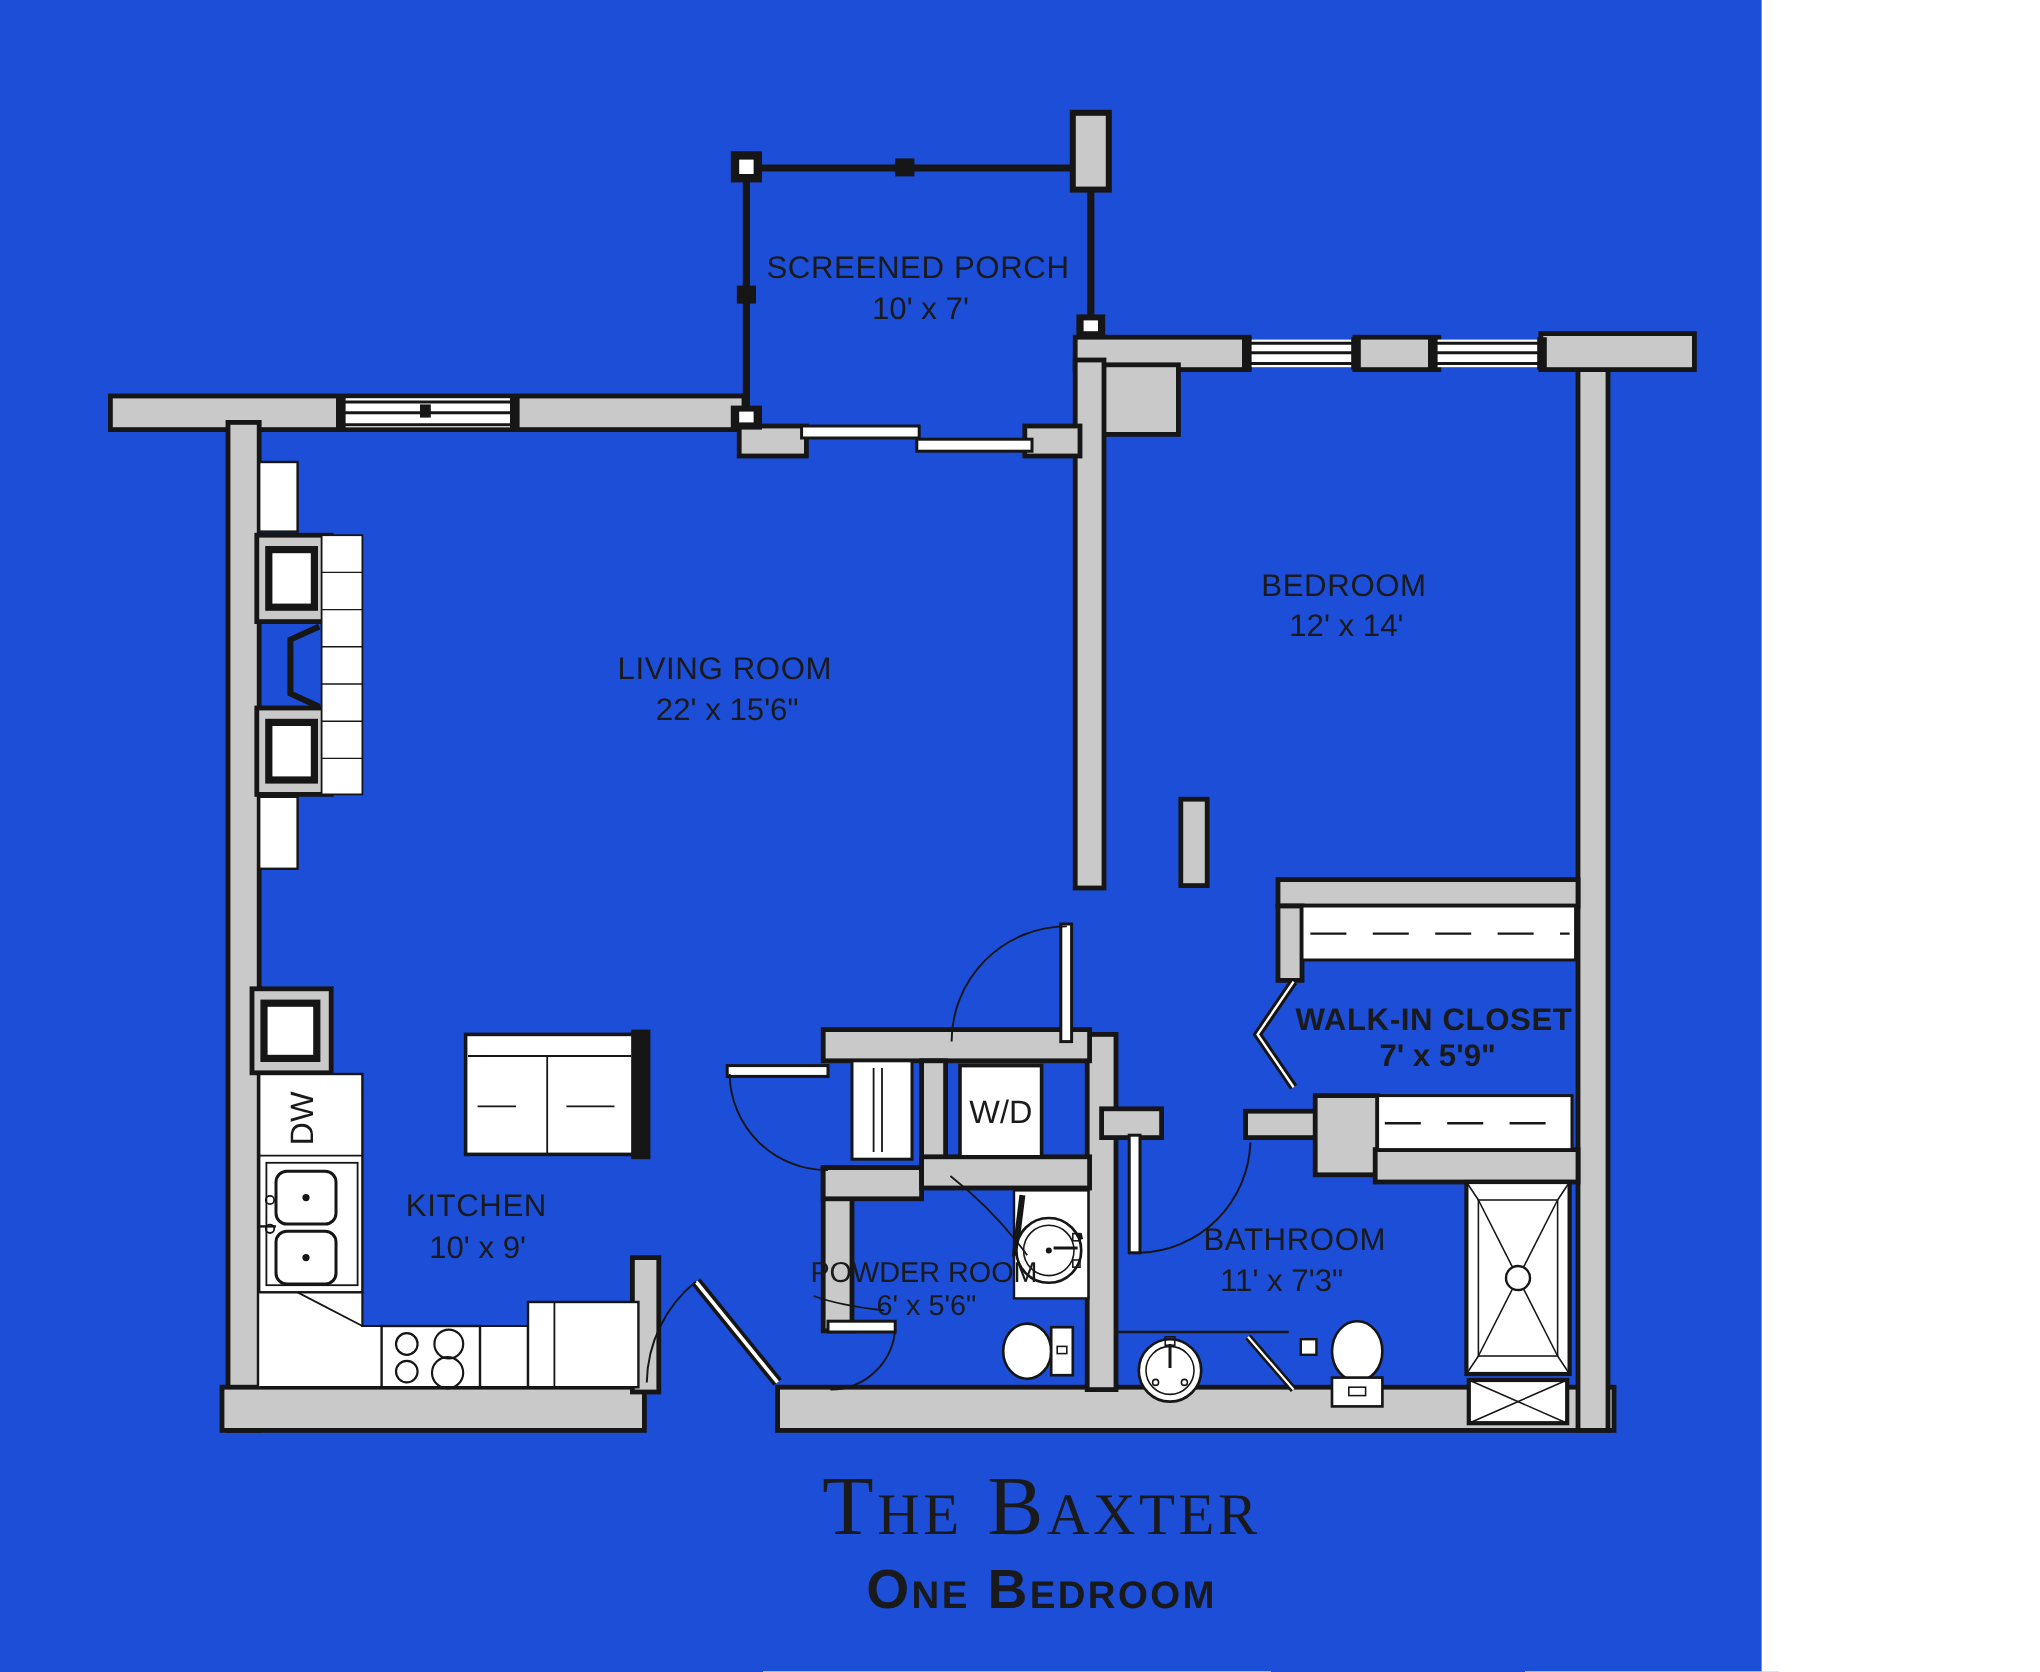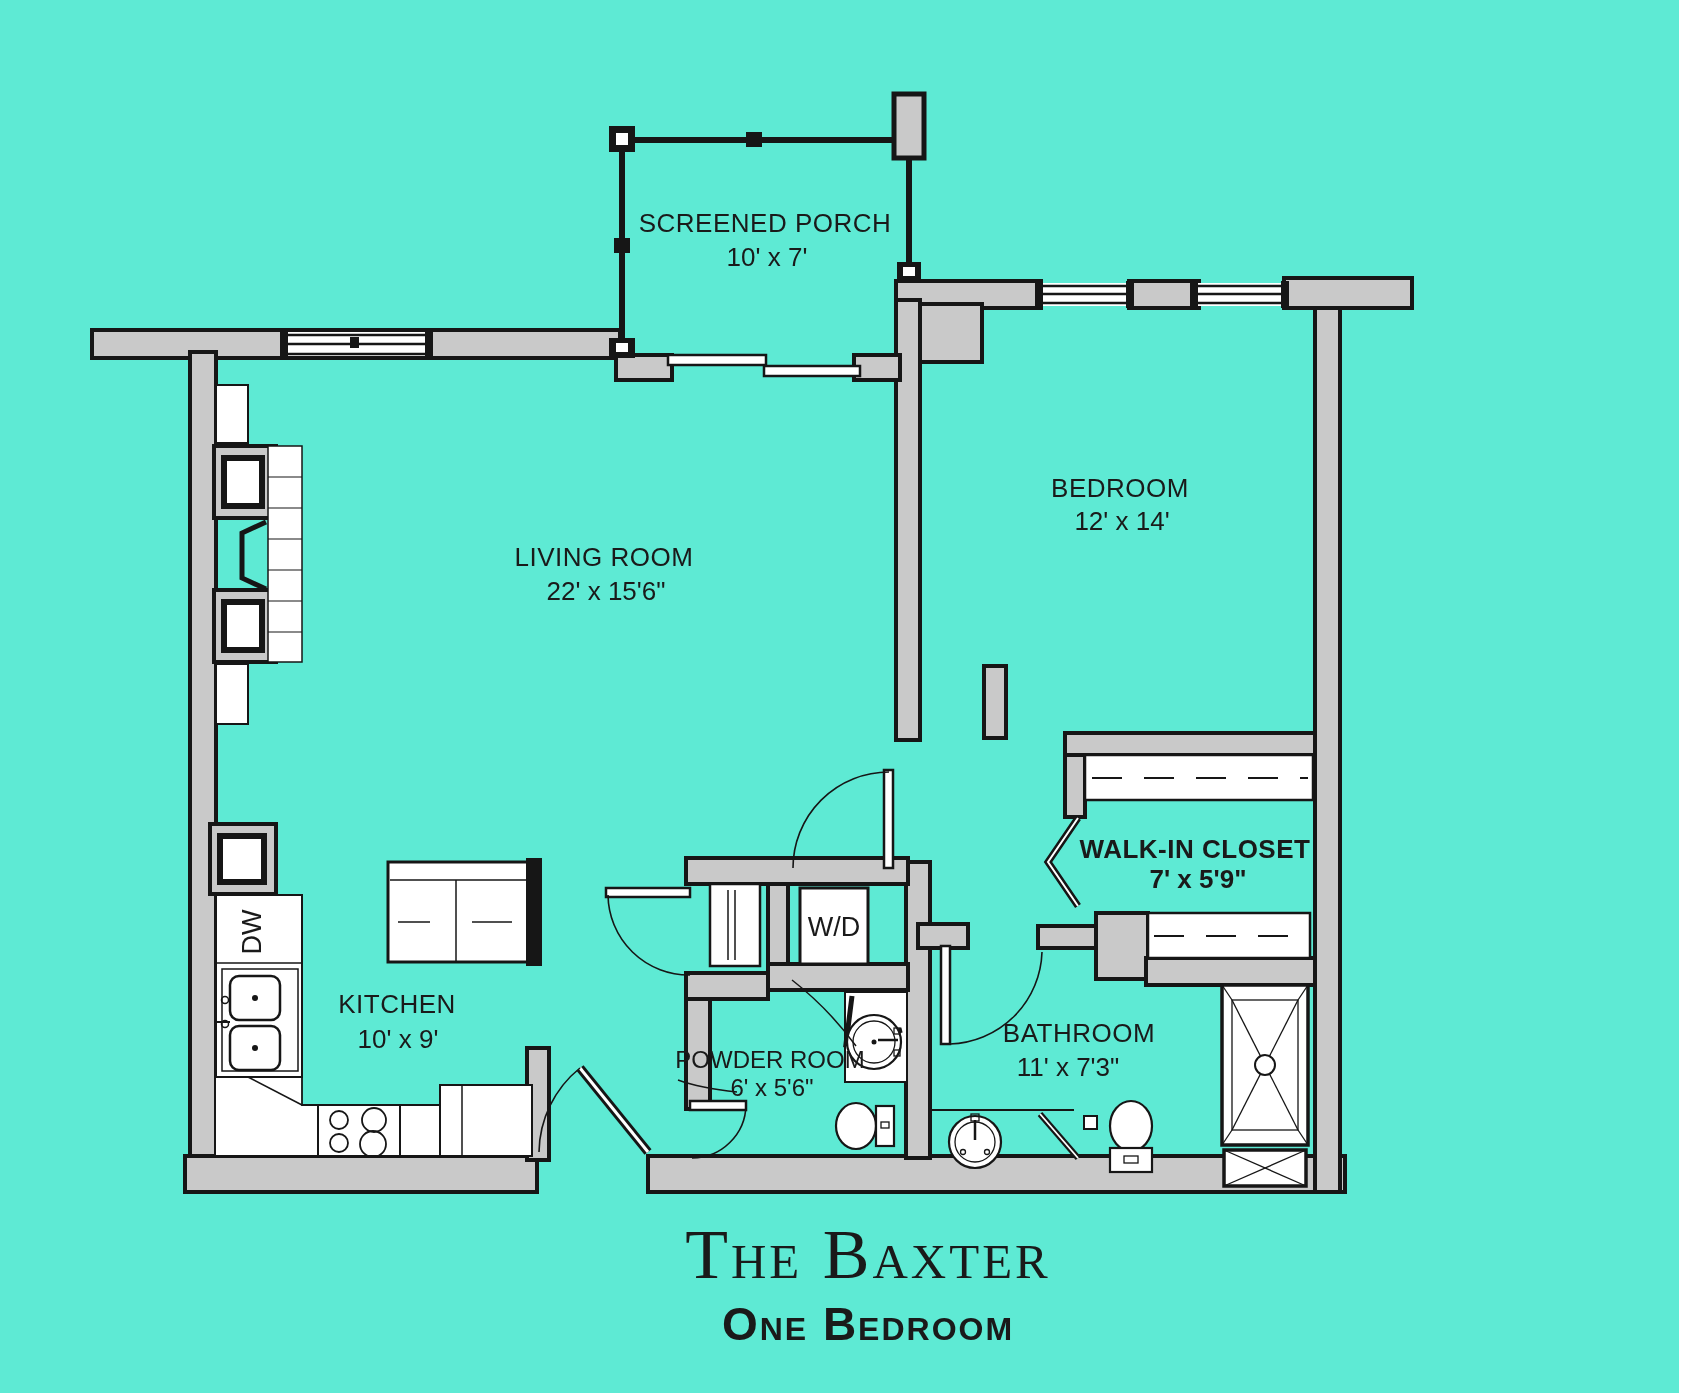--- a/index.html
+++ b/index.html
@@ -1,17 +1,17 @@
 <!DOCTYPE html>
 <html><head>
 <meta charset="utf-8">
 <style>
   html,body{margin:0;padding:0;background:#ffffff;}
-  .stage{position:relative;width:1679px;height:1393px;background:#5eead4;overflow:hidden;
-         font-family:"Liberation Sans", sans-serif;}
+  .stage{position:relative;width:1428px;height:1393px;background:#1d4ed8;overflow:hidden;
+         font-family:"Liberation Sans", sans-serif;padding-left:40px;}
   svg{position:absolute;inset:0;}
   text{fill:#1a1a1a;}
   .room-name{font-size:26px;letter-spacing:.5px;}
   .room-dim{font-size:26px;}
   .small-label{font-size:24px;}
   .wic{font-weight:bold;}
   .appliance{font-size:27px;}
   .title-text{font-family:"Liberation Serif", serif;font-size:70px;font-variant:small-caps;letter-spacing:3px;}
   .subtitle-text{font-family:"Liberation Sans", sans-serif;font-size:46px;font-weight:bold;font-variant:small-caps;letter-spacing:2px;}
 </style>

